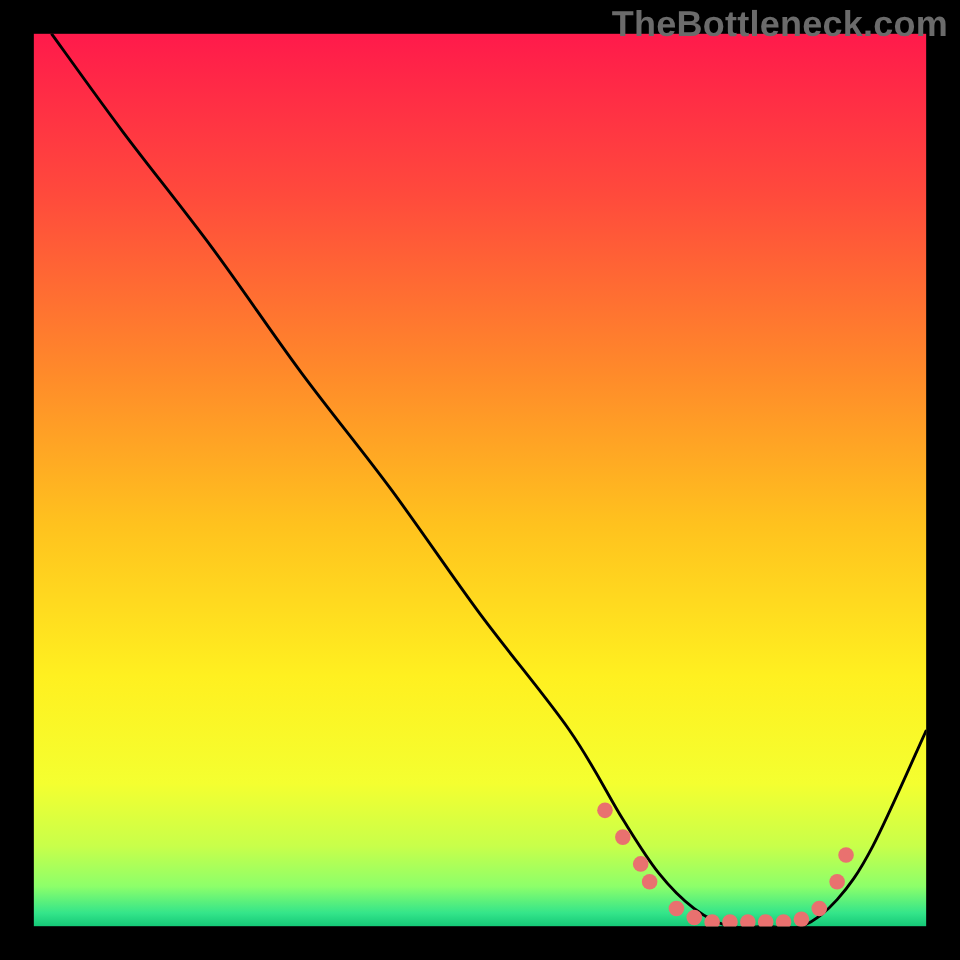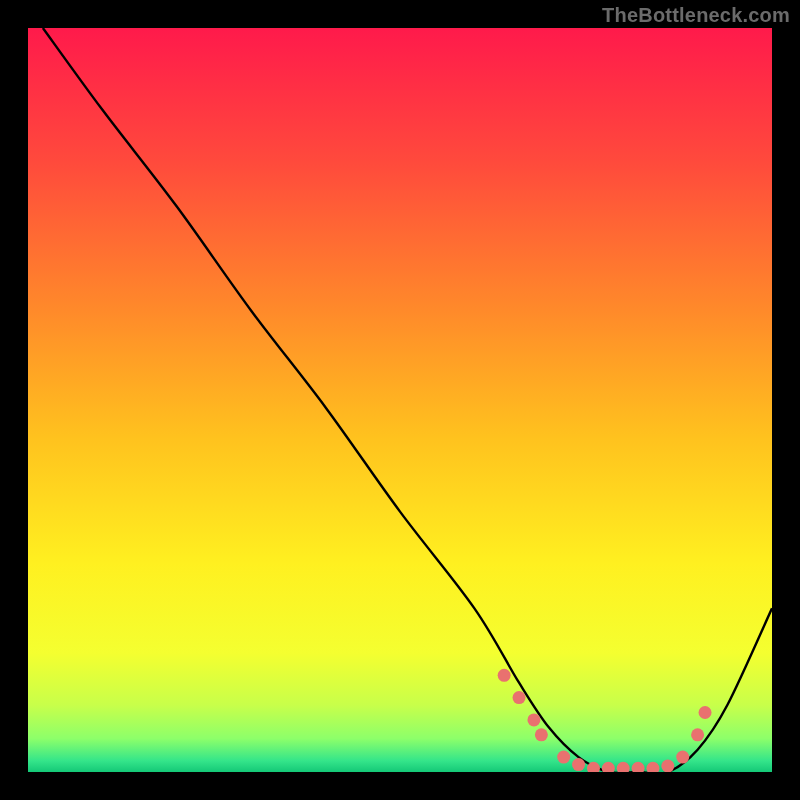--- a/index.html
+++ b/index.html
@@ -15,21 +15,21 @@
     position: relative;
     width: 800px;
     height: 800px;
     background: #000;
   }
   .watermark {
     position: absolute;
     top: 4px;
     right: 10px;
     color: #6b6b6b;
-    font-size: 20px;
+    font-size: 30px;
     font-weight: 600;
     letter-spacing: 0.2px;
     z-index: 10;
   }
   .plot {
     position: absolute;
     left: 28px;
     top: 28px;
     width: 744px;
     height: 744px;

